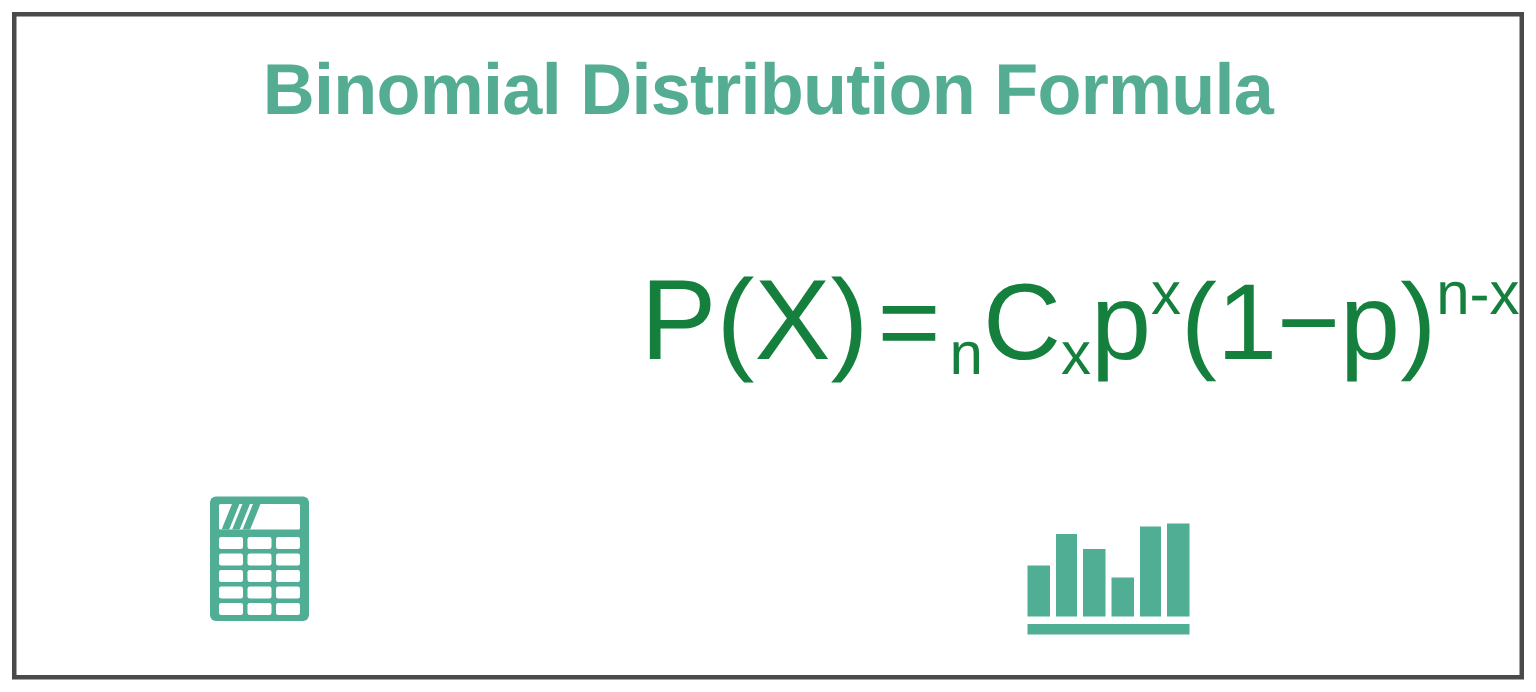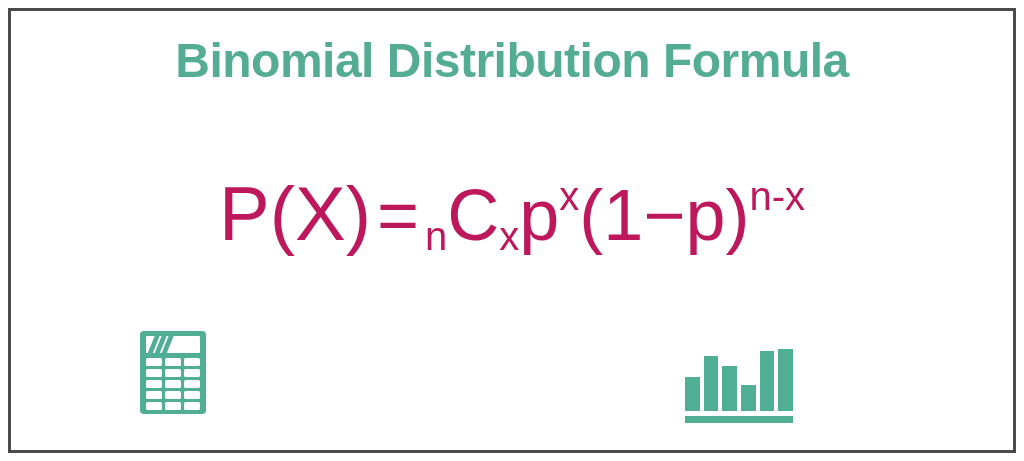--- a/index.html
+++ b/index.html
@@ -48,22 +48,22 @@
     font-family: "Liberation Sans", sans-serif;
     white-space: nowrap;
   }
 
   
   .formula {
     position: absolute;
     left: 0;
     top: 165px;
     width: 100%;
-    text-align: center;
-    color: #be185d;
+    text-align: right;
+    color: #15803d;
     font-family: "Liberation Sans", sans-serif;
     font-size: 72px;
     font-weight: normal;
     line-height: 1;
     white-space: nowrap;
   }
   .formula .lhs { font-size: 76px; }
   .formula .eq  { font-size: 72px; padding: 0 6px; }
   .formula .sub {
     font-size: 40px;

